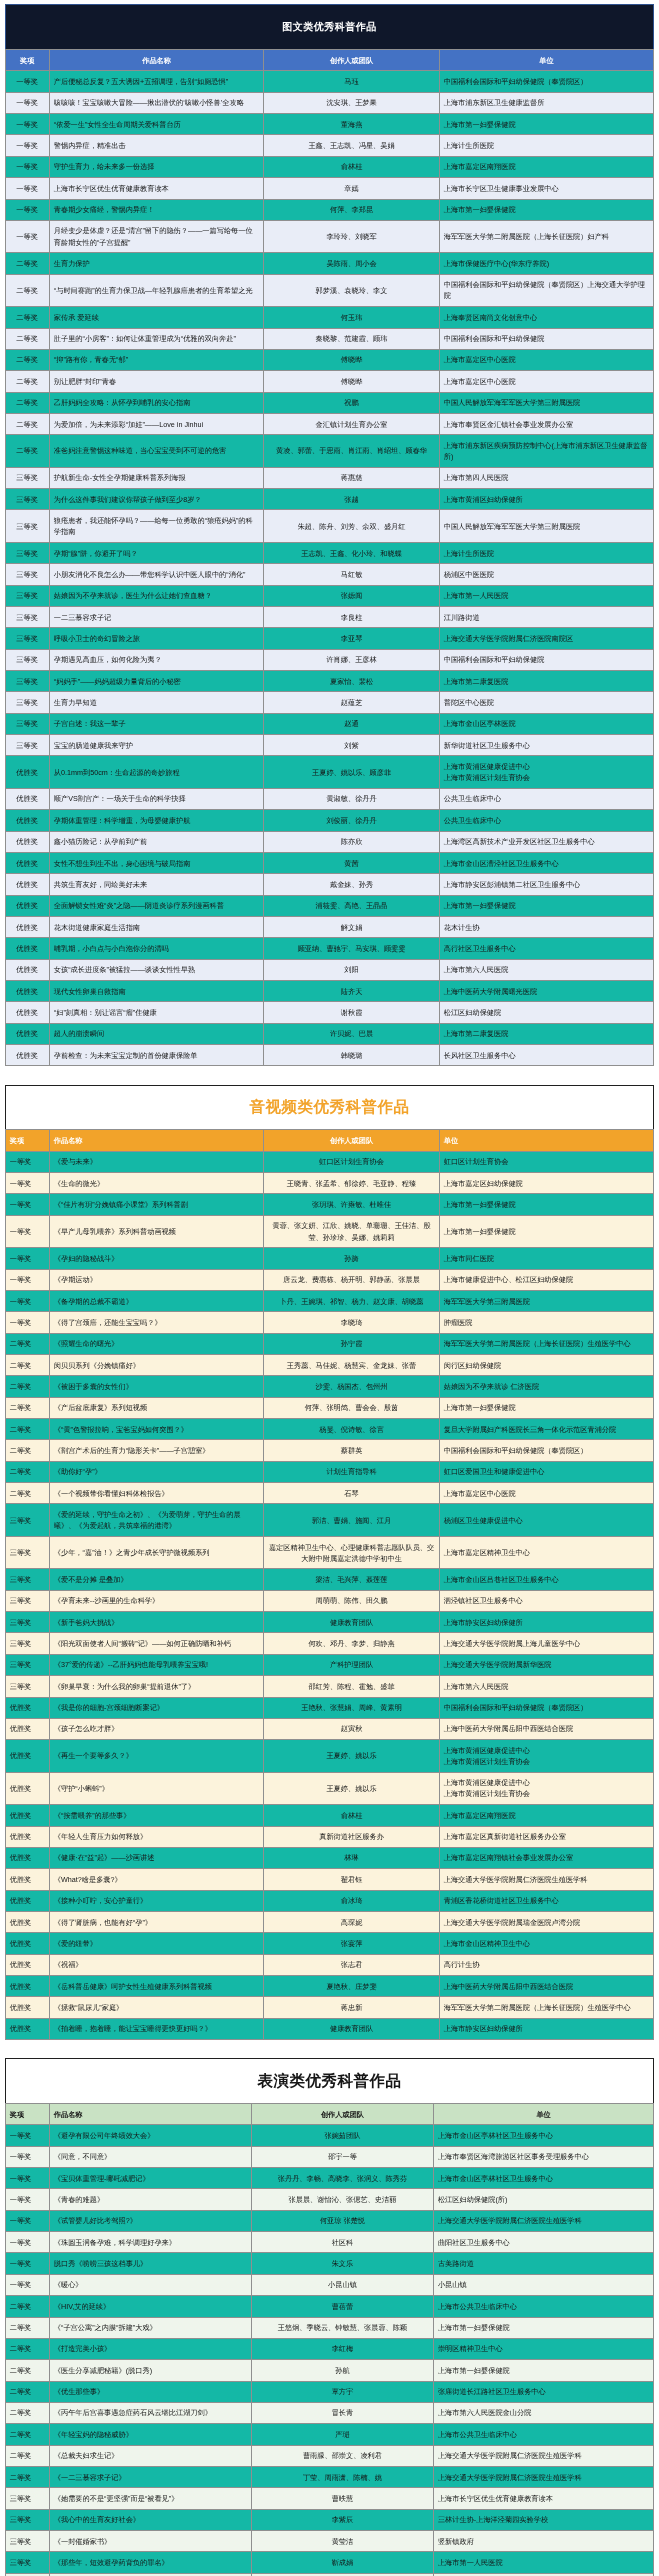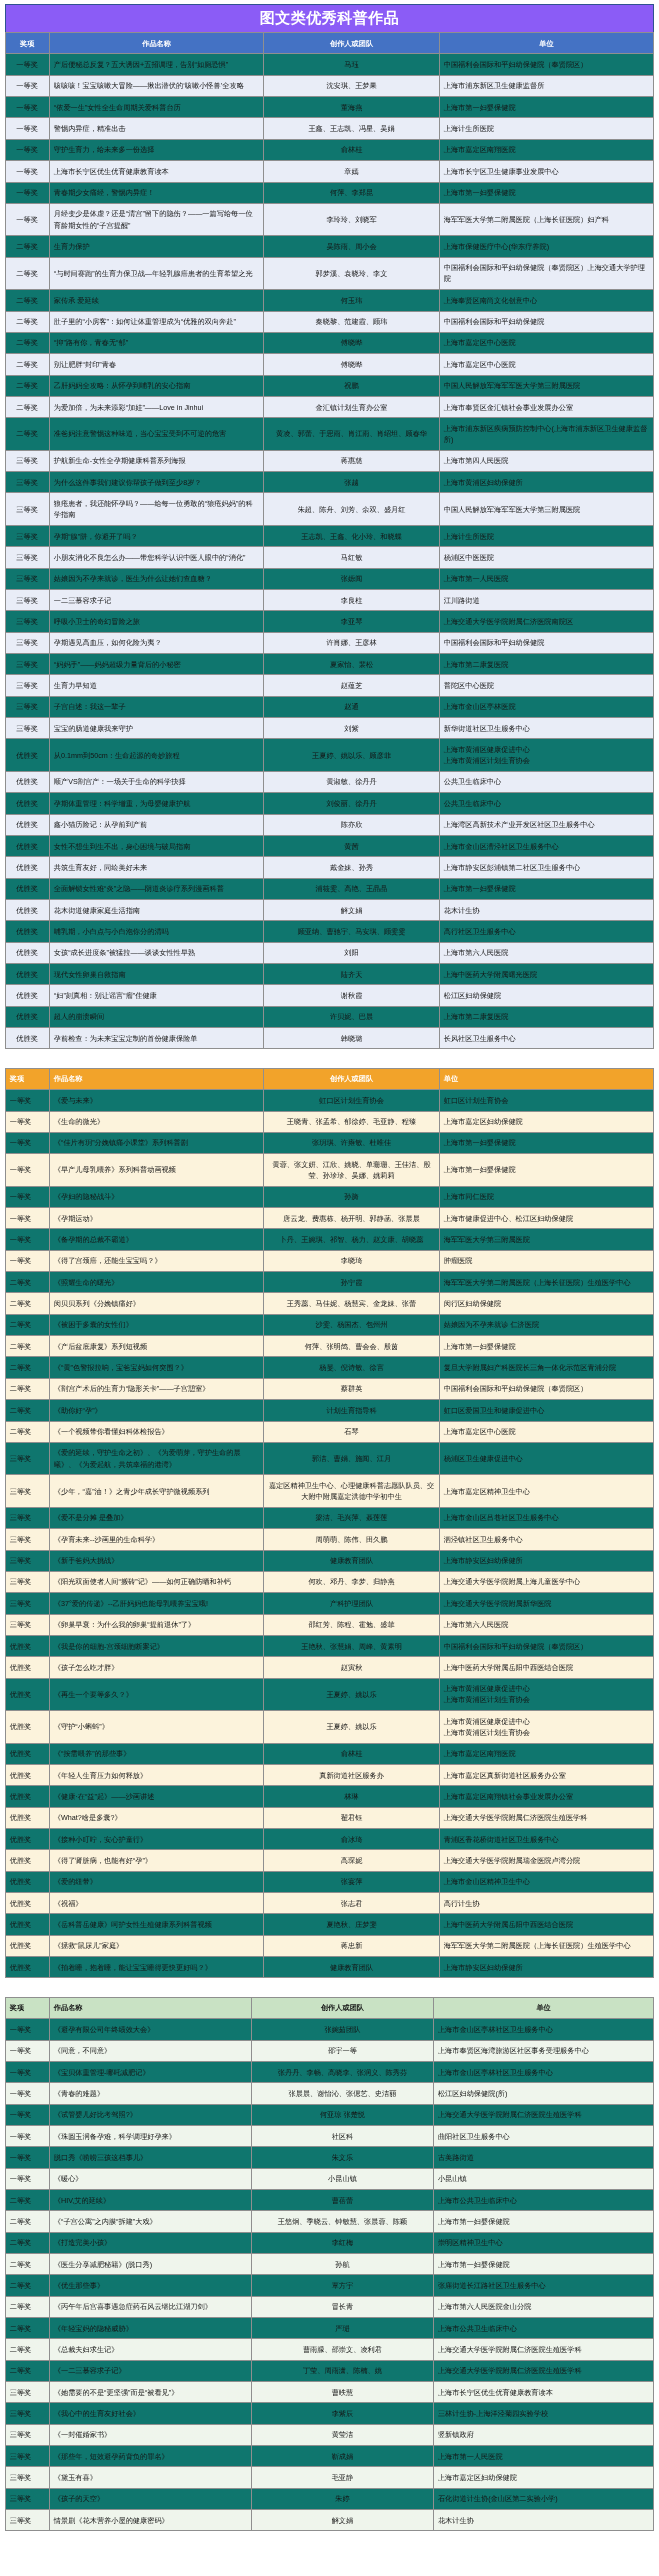--- a/index.html
+++ b/index.html
@@ -1,23 +1,23 @@
 <!DOCTYPE html>
 <html style="font-size:8.2px"><head>
 <meta charset="utf-8">
 <style>
   html,body{margin:0;padding:0;background:#ffffff;}
   body{width:659px;font-family:"Liberation Sans","DejaVu Sans",sans-serif;color:#141414;}
   .page{padding:4.1px 4.6px 15.5px 4.6px;}
   section{margin-bottom:18.5px;}
   .sec-title{text-align:center;font-weight:bold;letter-spacing:0.5px;}
-  .theme-blue .sec-title{background:#8b5cf6;color:#ffffff;font-size:15px;padding:4px 0;border:0.5px solid #2F528F;border-bottom:none;}
+  .theme-blue .sec-title{background:#0f172a;color:#ffffff;font-size:10px;padding:15px 0;border:0.5px solid #2F528F;border-bottom:none;}
   .theme-orange .sec-title{background:#ffffff;color:#F2A32A;font-size:15.5px;padding:11.3px 0;border:1px solid #1f1f1f;border-bottom:none;}
   .theme-green .sec-title{background:#ffffff;color:#161616;font-size:15.5px;padding:11.3px 0;border:1px solid #1f1f1f;border-bottom:none;}
-  table{width:100%;border-collapse:collapse;table-layout:fixed;border:1px solid #1f1f1f;background:#0f766e;}
+  table{width:100%;border-collapse:collapse;table-layout:fixed;border:1px solid #1f1f1f;background:#14b8a6;}
   th,td{border:0.5px solid #8f8f8f;padding:4.6px 4.1px;font-size:7.2px;line-height:1.55;vertical-align:middle;word-break:break-all;white-space:pre-line;}
   thead th{font-weight:bold;text-align:center;}
   .theme-blue thead th{background:#4472C4;color:#ffffff;}
   .theme-orange thead th{background:#F2A32A;color:#ffffff;}
   .theme-orange thead th.h0,.theme-orange thead th.h1,.theme-orange thead th.h3{text-align:left;}
   .theme-green thead th{background:#C9E2C4;color:#161616;}
   .theme-green thead th.h0,.theme-green thead th.h1{text-align:left;}
   .theme-blue tbody tr.alt{background:#E9EDF7;}
   .theme-orange tbody tr.alt{background:#FCF3DC;}
   .theme-green tbody tr.alt{background:#EFF5EC;}
@@ -313,20 +313,21 @@
             <td class="c0">优胜奖</td>
             <td class="c1">孕前检查：为未来宝宝定制的首份健康保险单</td>
             <td class="c2">韩晓璐</td>
             <td class="c3">长风社区卫生服务中心</td>
           </tr>
         </tbody>
     </table>
   </section>
 
   <section class="theme-orange">
+    <div class="sec-title">音视频类优秀科普作品</div>
     <table>
       <colgroup>
           <col style="width:6.8%">
           <col style="width:33.1%">
           <col style="width:27.0%">
           <col style="width:33.1%">
         </colgroup>
       <thead>
           <tr>
             <th class="h0">奖项</th>
@@ -570,20 +571,21 @@
             <td class="c0">优胜奖</td>
             <td class="c1">《拍着睡，抱着睡，能让宝宝睡得更快更好吗？》</td>
             <td class="c2">健康教育团队</td>
             <td class="c3">上海市静安区妇幼保健所</td>
           </tr>
         </tbody>
     </table>
   </section>
 
   <section class="theme-green">
+    <div class="sec-title">表演类优秀科普作品</div>
     <table>
       <colgroup>
           <col style="width:6.8%">
           <col style="width:31.2%">
           <col style="width:28.0%">
           <col style="width:34.0%">
         </colgroup>
       <thead>
           <tr>
             <th class="h0">奖项</th>

